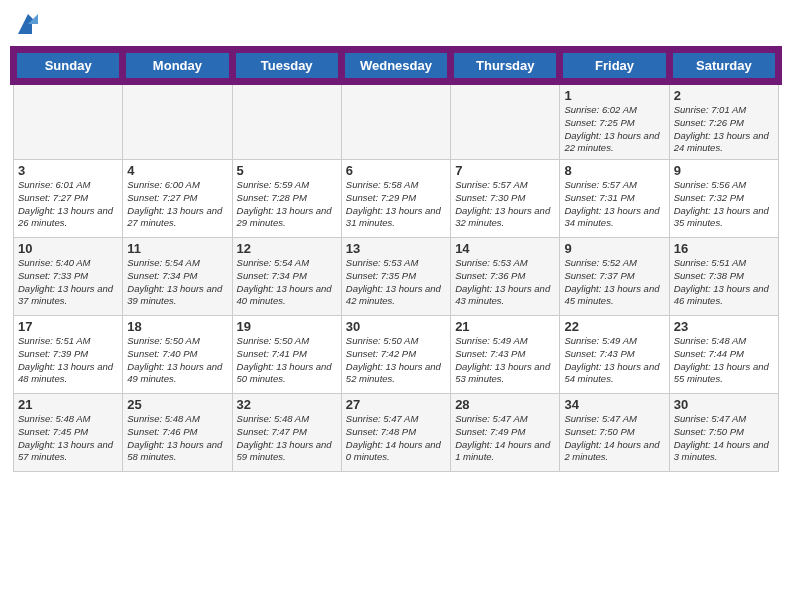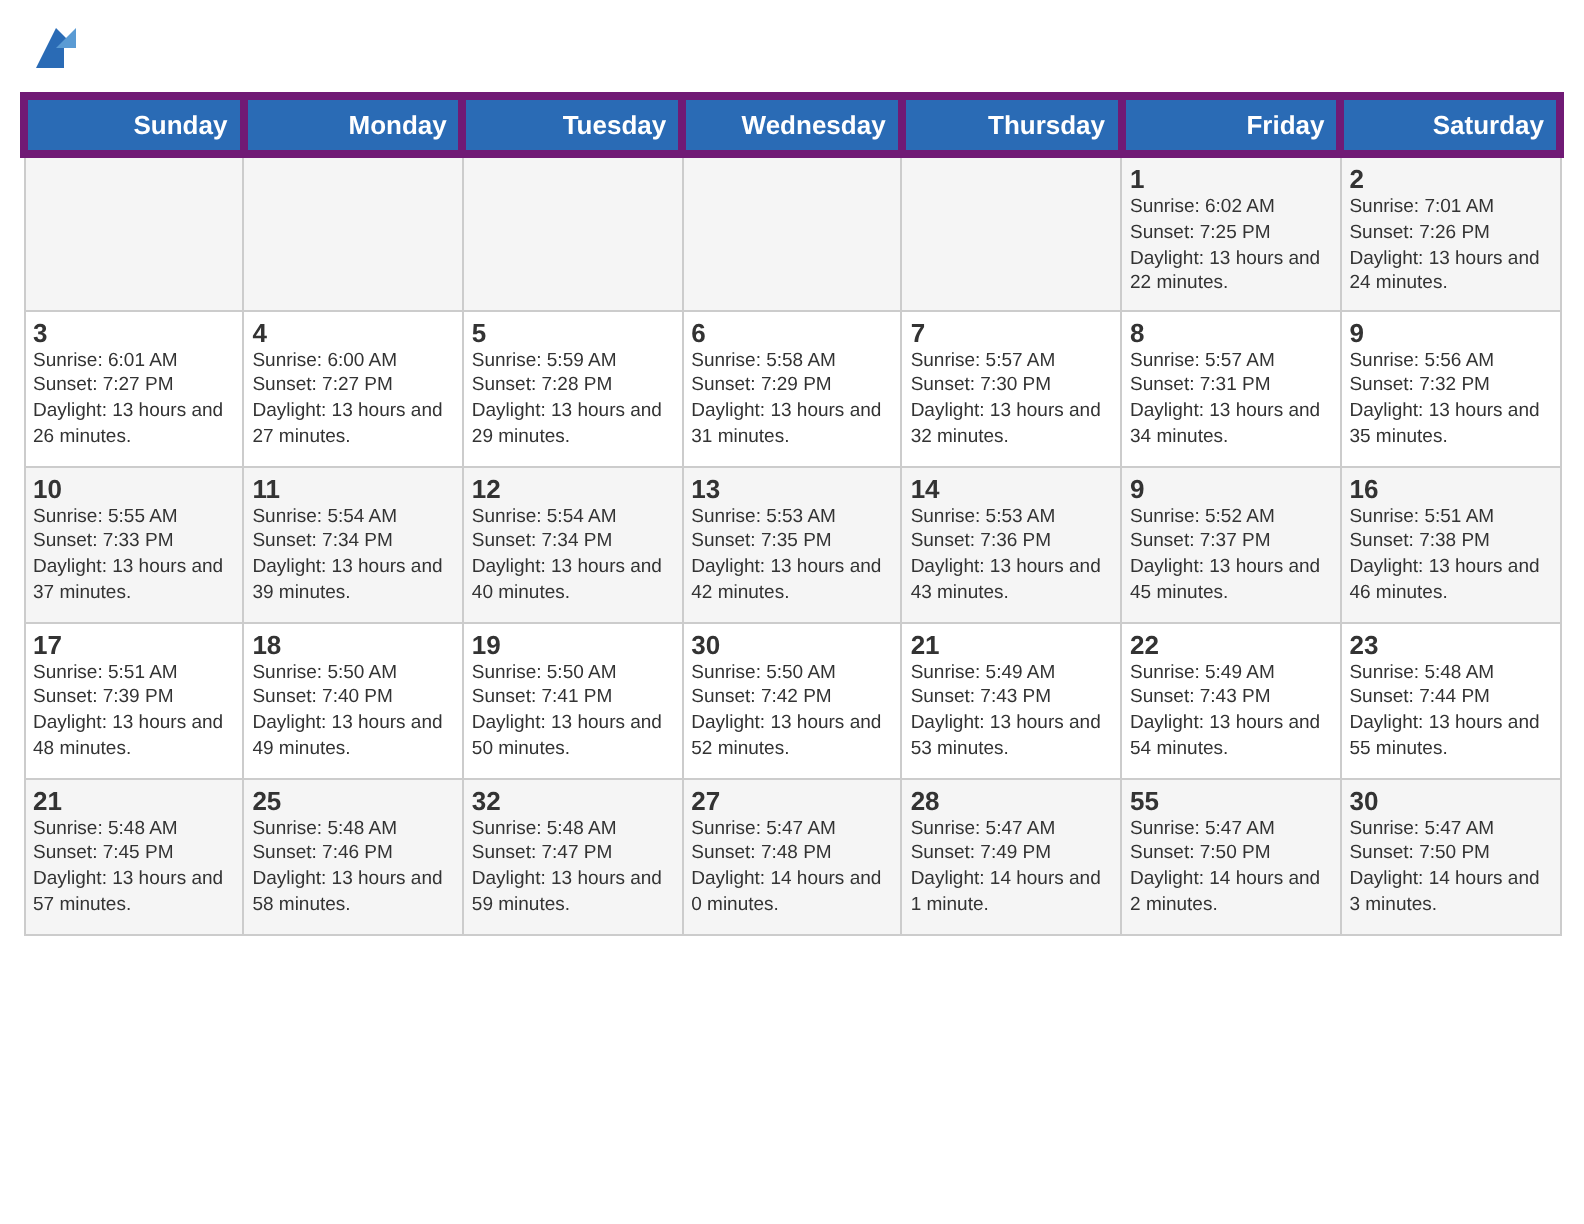--- a/index.html
+++ b/index.html
@@ -14,28 +14,28 @@
     .logo-general { color: #333; font-weight: normal; }
     .logo-blue { color: #2a6bb5; font-weight: bold; }
     .logo-icon { width: 28px; height: 28px; margin-left: 4px; }
     
     .title-block { text-align: right; }
     .month-title { font-size: 36px; color: #333; font-weight: normal; }
     .subtitle { font-size: 16px; color: #555; }
     
     table { width: 100%; border-collapse: collapse; table-layout: fixed; }
     
-    thead th { background: #2a6bb5; color: #fff; text-align: right; padding: 5px 6px; font-size: 13px; font-weight: bold; border: 4px solid #701a75; }
+    thead th { background: #2a6bb5; color: #fff; text-align: center; padding: 5px 6px; font-size: 13px; font-weight: bold; border: 7px solid #701a75; }
     
     tbody td { border: 1px solid #ccc; vertical-align: top; padding: 3px 4px; font-size: 10px; color: #333; height: 78px; background: #fff; }
     
     tbody tr:nth-child(odd) td { background: #f5f5f5; }
     
     .day-num { font-size: 13px; font-weight: bold; color: #333; display: block; margin-bottom: 1px; }
-    .day-info { font-size: 9.5px; color: #333; line-height: 1.35; }
+    .day-info { font-size: 9.5px; color: #333; line-height: 1.35; font-style: italic; }
   </style>
 </head>
 <body>
 
 <div class="page">
   <div class="header">
     <div class="logo">
       <div>
         <div class="logo-text">
           <span class="logo-general"></span><br>
@@ -134,21 +134,21 @@
             <span class="day-num">9</span>
             <div class="day-info">Sunrise: 5:56 AM
 Sunset: 7:32 PM
 Daylight: 13 hours
 and 35 minutes.</div>
           </td>
         </tr>
         <tr>
           <td>
             <span class="day-num">10</span>
-            <div class="day-info">Sunrise: 5:55 AM
+            <div class="day-info">Sunrise: 5:40 AM
 Sunset: 7:33 PM
 Daylight: 13 hours
 and 37 minutes.</div>
           </td>
           <td>
             <span class="day-num">11</span>
             <div class="day-info">Sunrise: 5:54 AM
 Sunset: 7:34 PM
 Daylight: 13 hours
 and 39 minutes.</div>
@@ -270,21 +270,21 @@
 and 0 minutes.</div>
           </td>
           <td>
             <span class="day-num">28</span>
             <div class="day-info">Sunrise: 5:47 AM
 Sunset: 7:49 PM
 Daylight: 14 hours
 and 1 minute.</div>
           </td>
           <td>
-            <span class="day-num">55</span>
+            <span class="day-num">34</span>
             <div class="day-info">Sunrise: 5:47 AM
 Sunset: 7:50 PM
 Daylight: 14 hours
 and 2 minutes.</div>
           </td>
           <td>
             <span class="day-num">30</span>
             <div class="day-info">Sunrise: 5:47 AM
 Sunset: 7:50 PM
 Daylight: 14 hours

